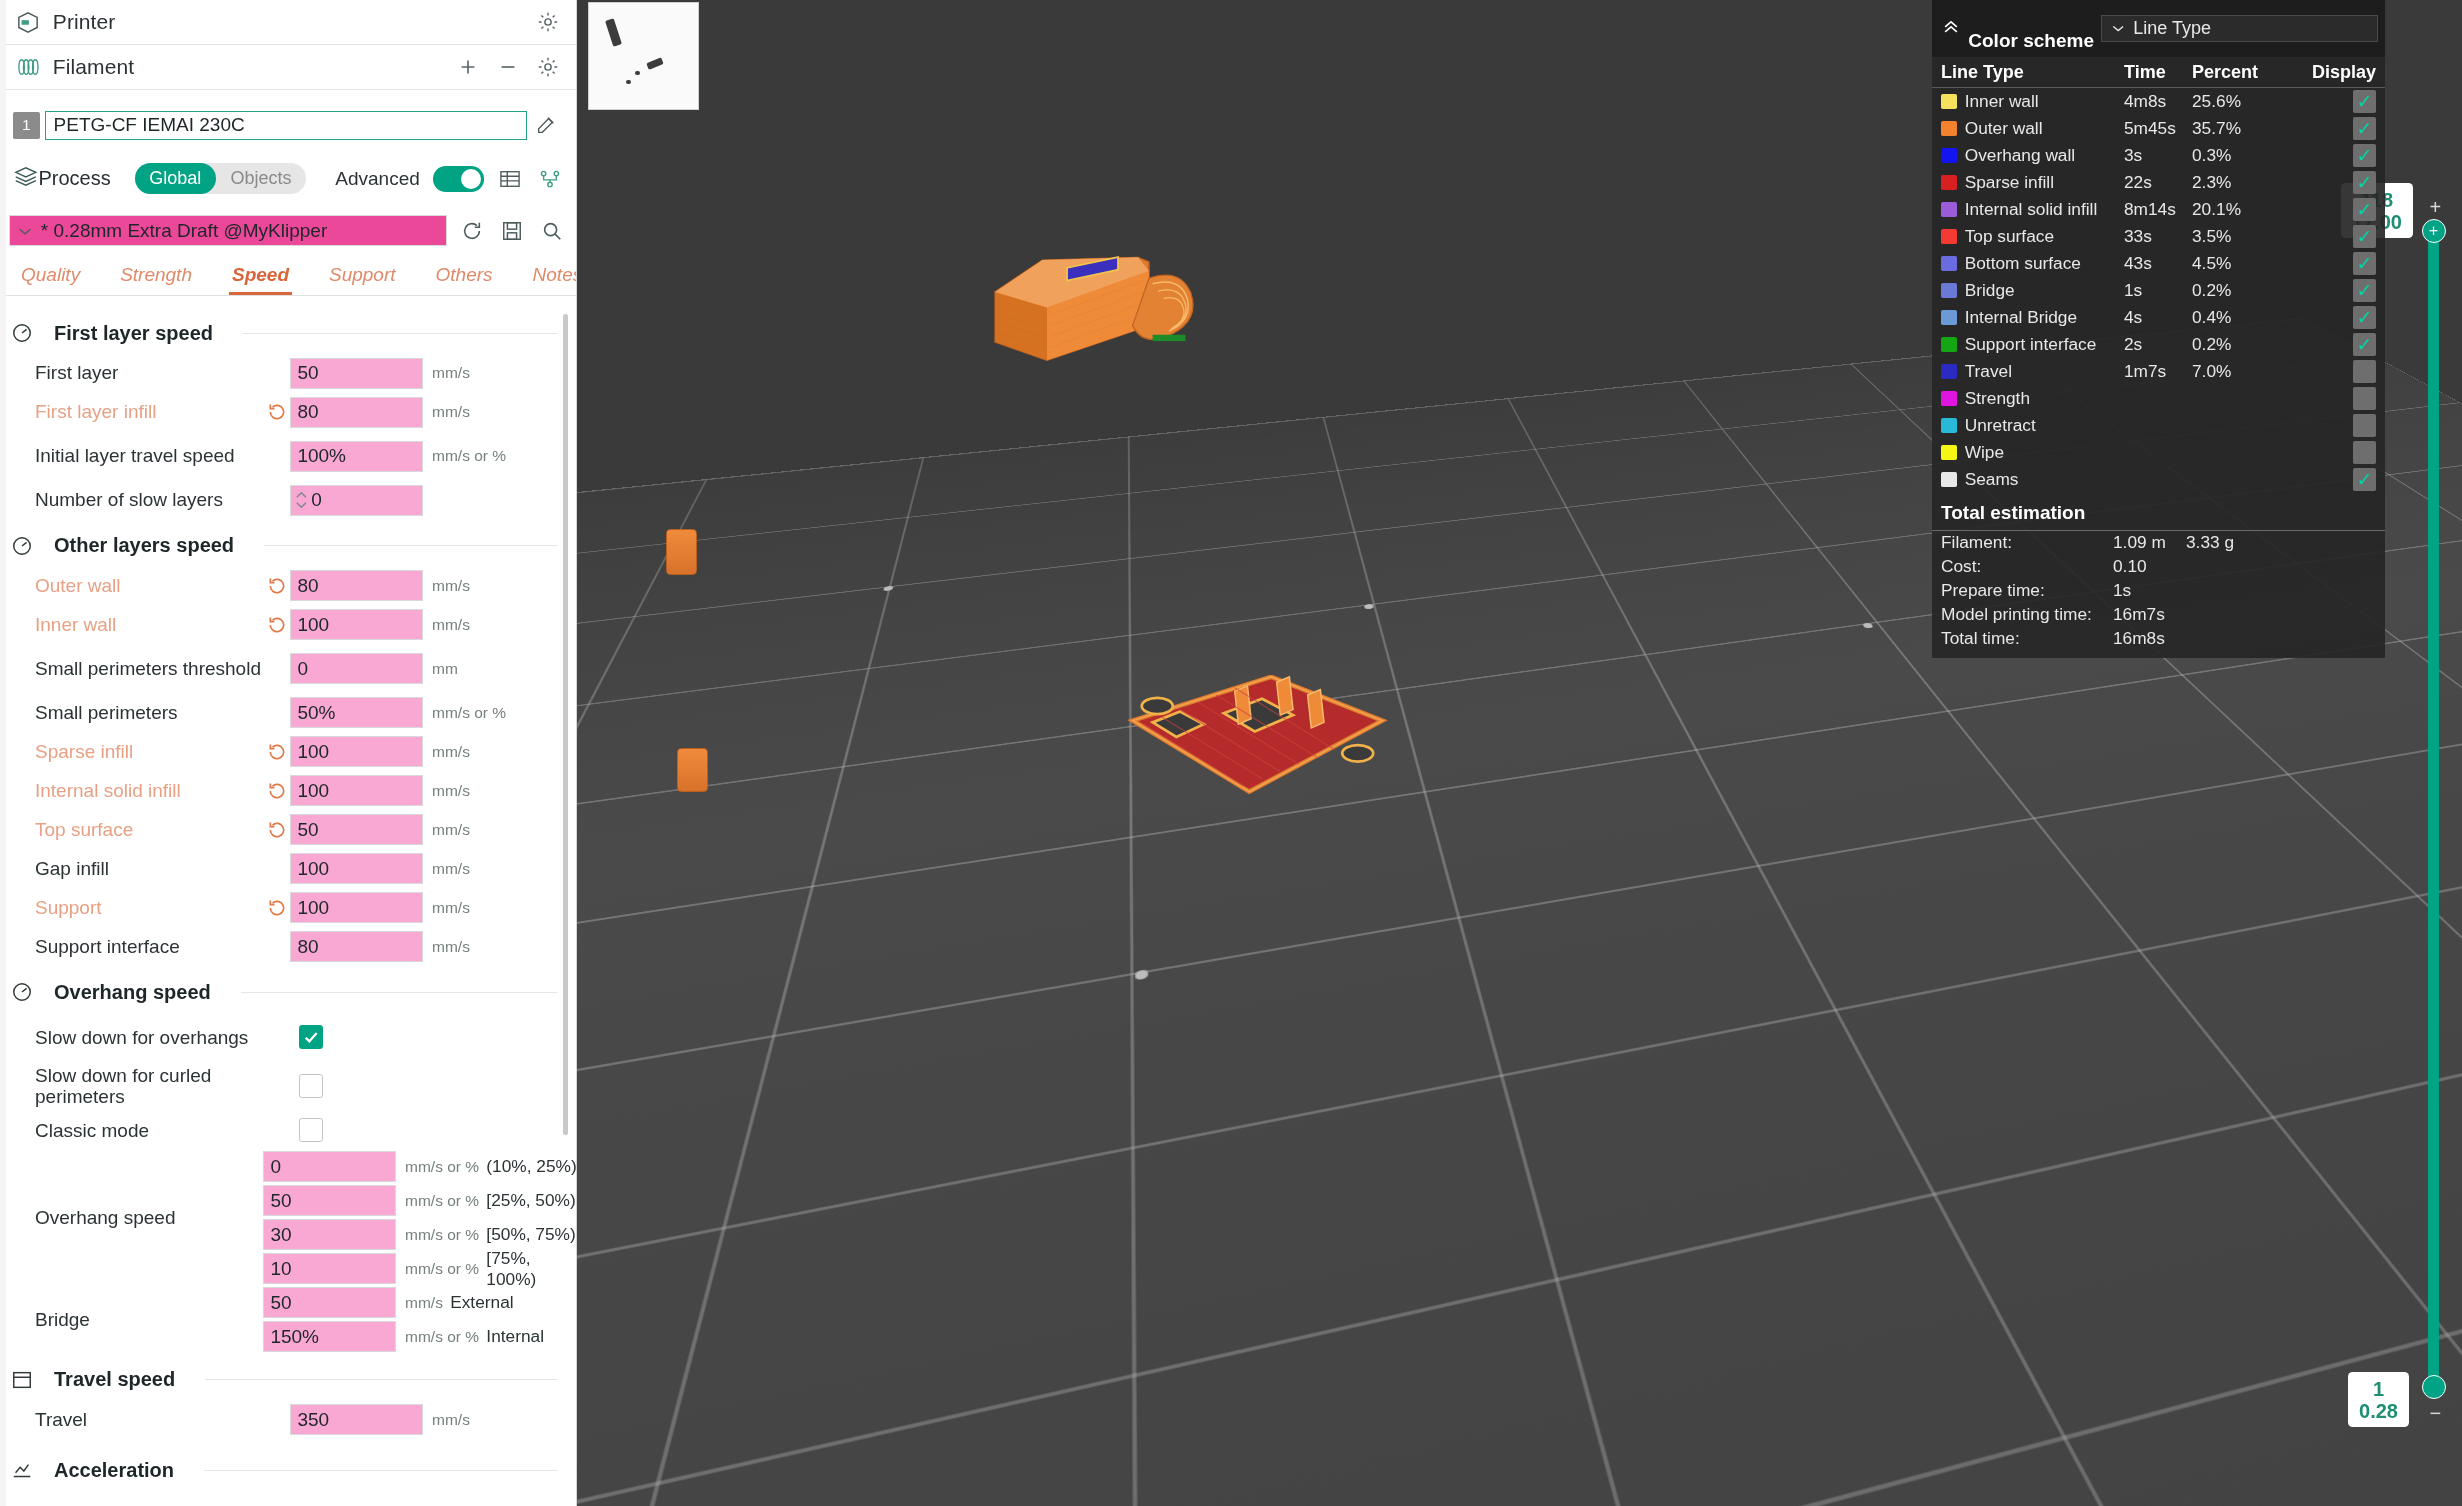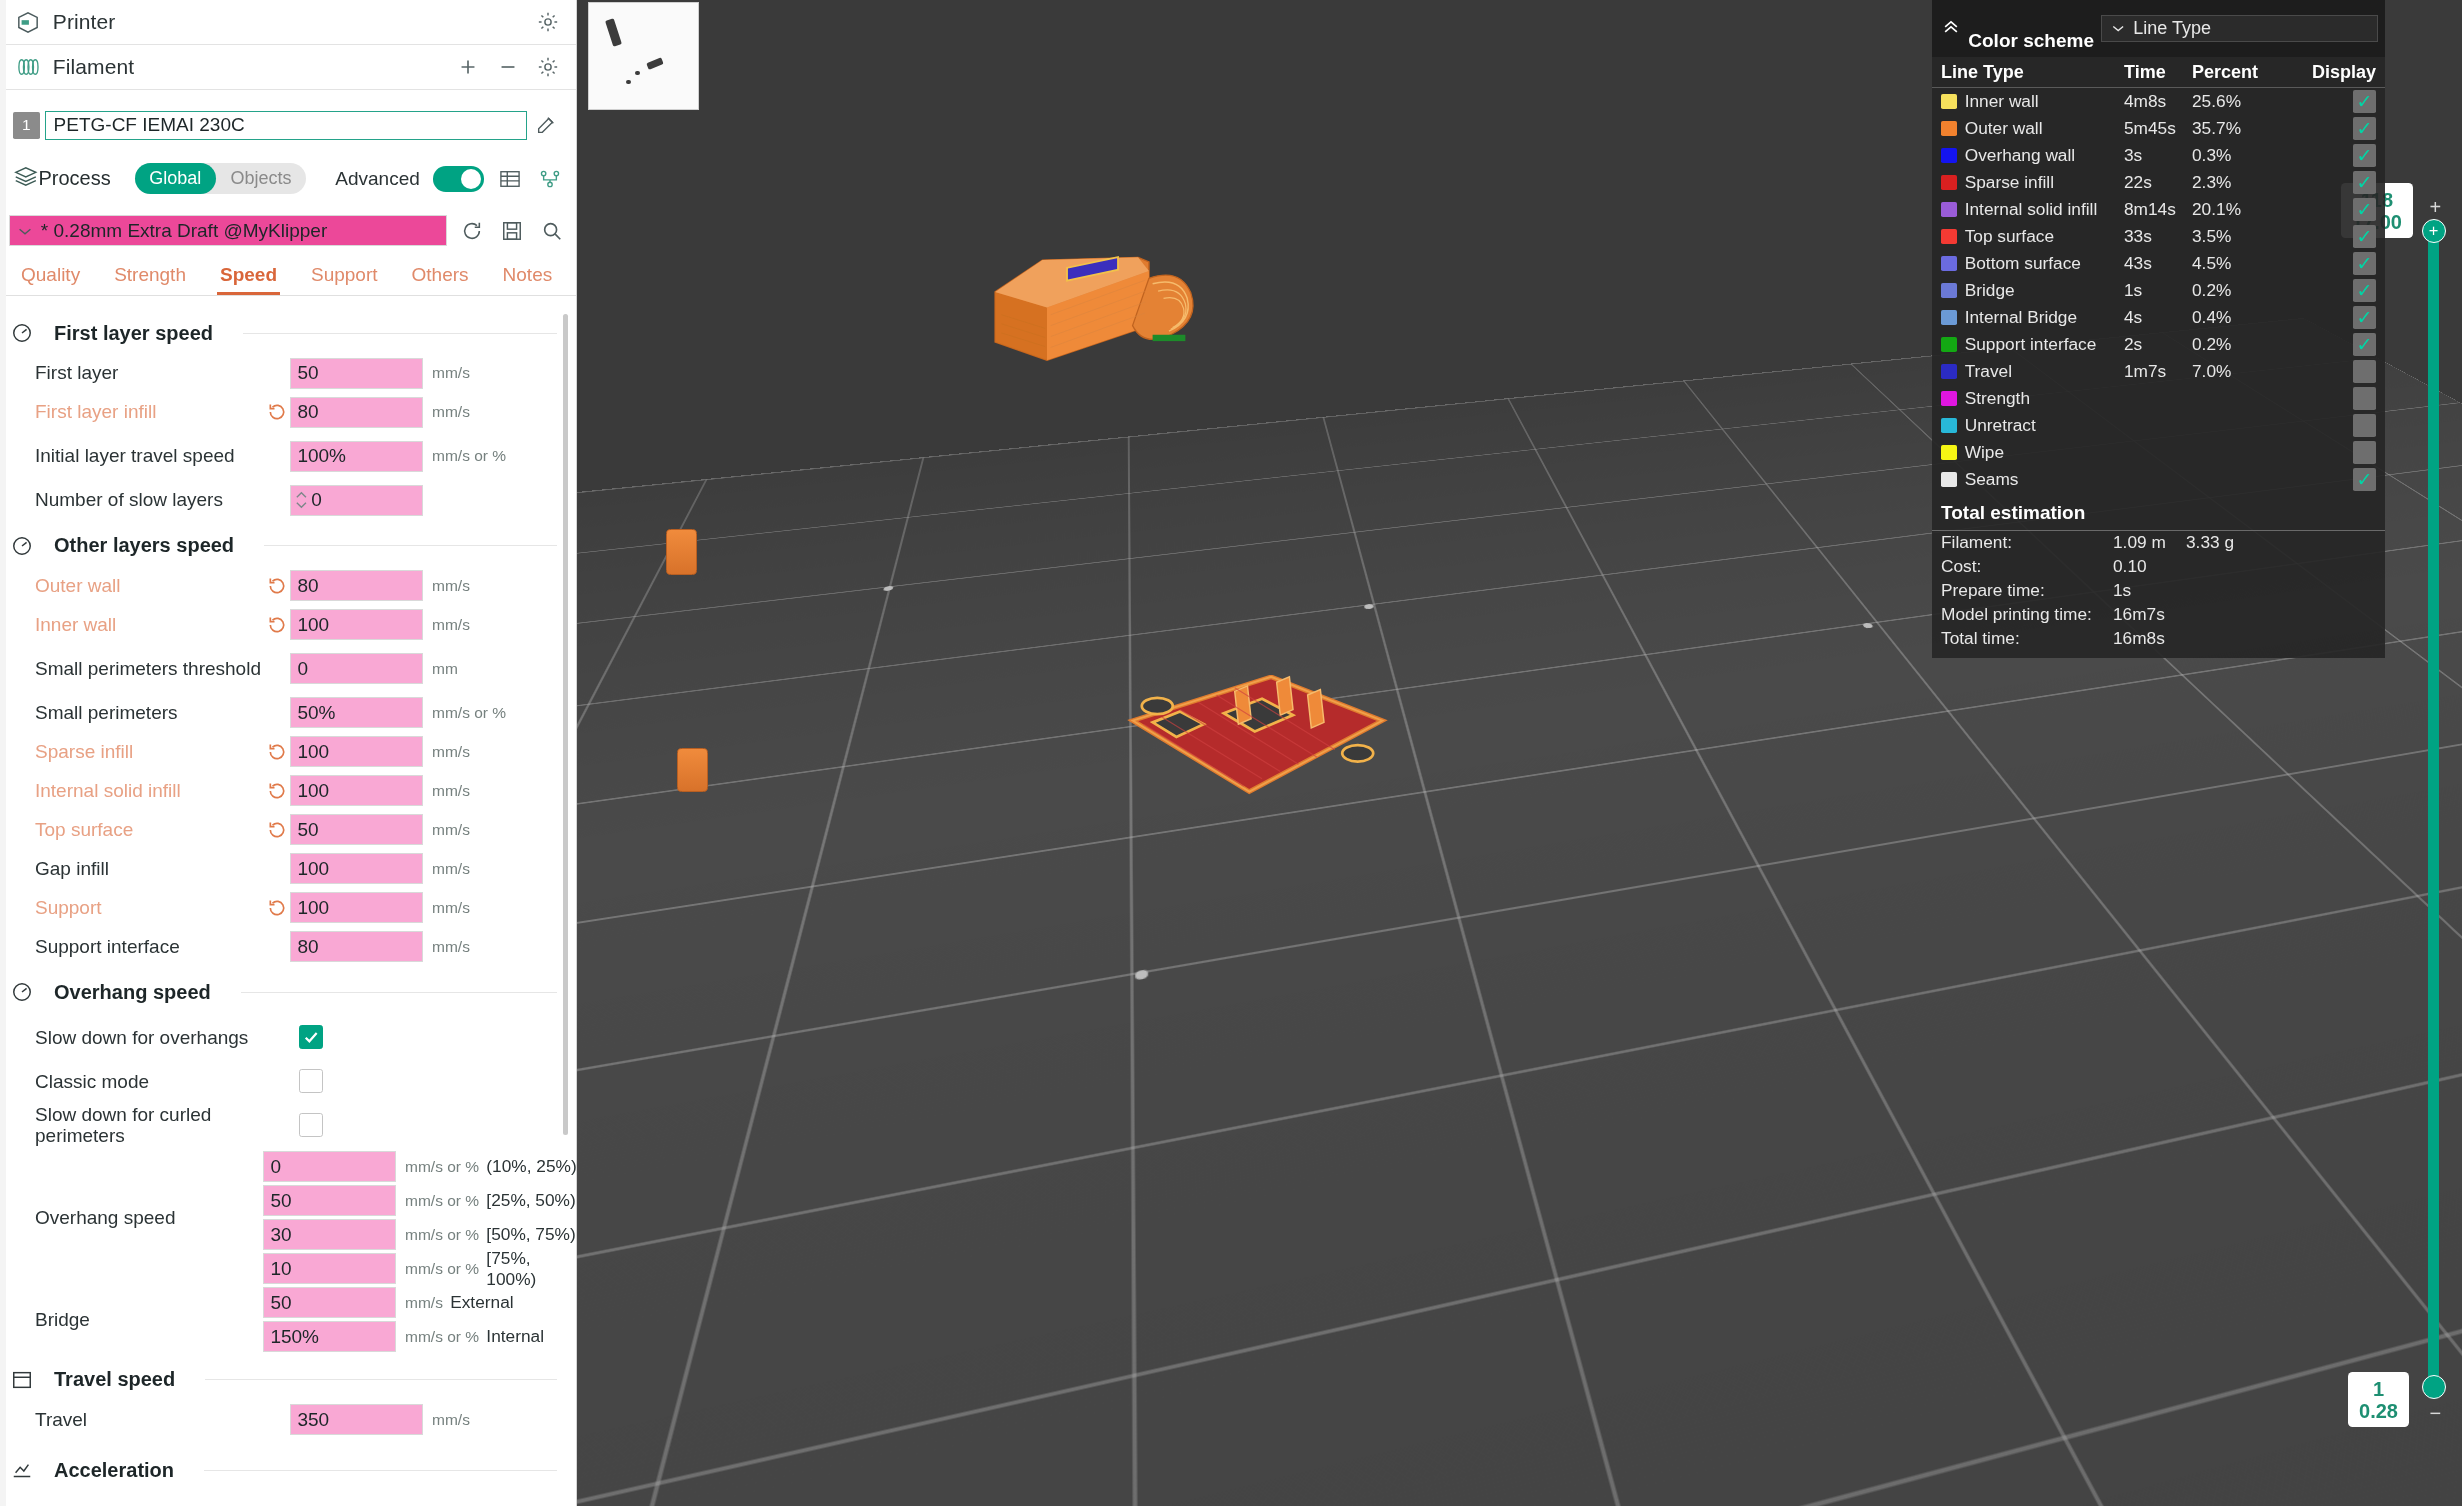--- a/index.html
+++ b/index.html
@@ -64,21 +64,21 @@
   .toggle { width: 51px; height: 25.6px; background:#00a383; border-radius: 12.8px; position: relative; cursor:pointer; }
   .toggle::after { content:""; position:absolute; right:2.7px; top:2.7px; width:20px; height:20px; border-radius:50%; background:#fff; }
 
   .preset-row { display:flex; align-items:center; height: 42px; padding: 0 11px 0 9px; margin-top: 7.3px; }
   .preset-box {
     flex: 1; height: 31px; border:0.9px solid #d9d9d9; background:#ec4899;
     display:flex; align-items:center; padding-left: 5.5px; gap:7.3px; font-size:19px; color:#1d2628;
   }
   .preset-actions { display:flex; align-items:center; gap: 12.8px; margin-left: 11px; }
 
-  .tabs { display:flex; align-items:flex-end; gap: 10px; padding: 9px 0 0 9px; height: 44px; border-bottom: 0.9px solid #e0e0e0; }
+  .tabs { display:flex; align-items:flex-end; gap: 16px; padding: 9px 0 0 9px; height: 44px; border-bottom: 0.9px solid #e0e0e0; font-style: italic; }
   .tab { font-size: 19px; color:#e08a6a; padding: 0 12px 8.2px 12px; cursor:pointer; position:relative; }
   .tab.active { color:#d9663a; font-weight: bold; }
   .tab.active::after { content:""; position:absolute; left:9px; right:9px; bottom:0; height:2.7px; background:#d9663a; }
 
   #settings-scroll { position: absolute; top: 307px; left: 0; width: 577px; bottom: 0; overflow: hidden; }
   .scrollbar { position:absolute; right: 9px; top: 7.3px; width: 5.5px; height: 821px; background:#f0f0f0; border-radius:2.7px;}
   .scrollbar .thumb { position:absolute; top:0; left:0; width:5.5px; height: 821px; background:#c9c9c9; border-radius:2.7px; }
 
   .group-head { display:flex; align-items:center; gap: 21px; padding: 14.6px 20px 9px 11px; }
   .group-head .gicon { width:22px; height:22px; flex:0 0 22px; color:#31393b; }
@@ -492,28 +492,28 @@
       <div class="srow" style="min-height:49px;">
         <span class="slabel">Slow down for overhangs</span>
         <span class="reset empty"></span>
         <span class="checkbox on">
           <svg width="16.4" height="16.4" viewBox="0 0 18 18" fill="none" stroke="#fff" stroke-width="2.4">
               <path d="M3 9.5l4 4 8-9"></path>
             </svg>
         </span>
       </div>
 
-      <div class="srow">
-        <span class="slabel">Classic mode</span>
-        <span class="reset empty"></span>
-        <span class="checkbox"></span>
-      </div>
-
       <div class="srow" style="min-height:49px;">
         <span class="slabel">Slow down for curled perimeters</span>
+        <span class="reset empty"></span>
+        <span class="checkbox"></span>
+      </div>
+
+      <div class="srow">
+        <span class="slabel">Classic mode</span>
         <span class="reset empty"></span>
         <span class="checkbox"></span>
       </div>
 
       <div class="multi">
         <span class="mlabel">Overhang speed</span>
         <span class="mstack">
           <span class="mline">
             <span class="sfield">0</span>
             <span class="sunit">mm/s or %</span>

